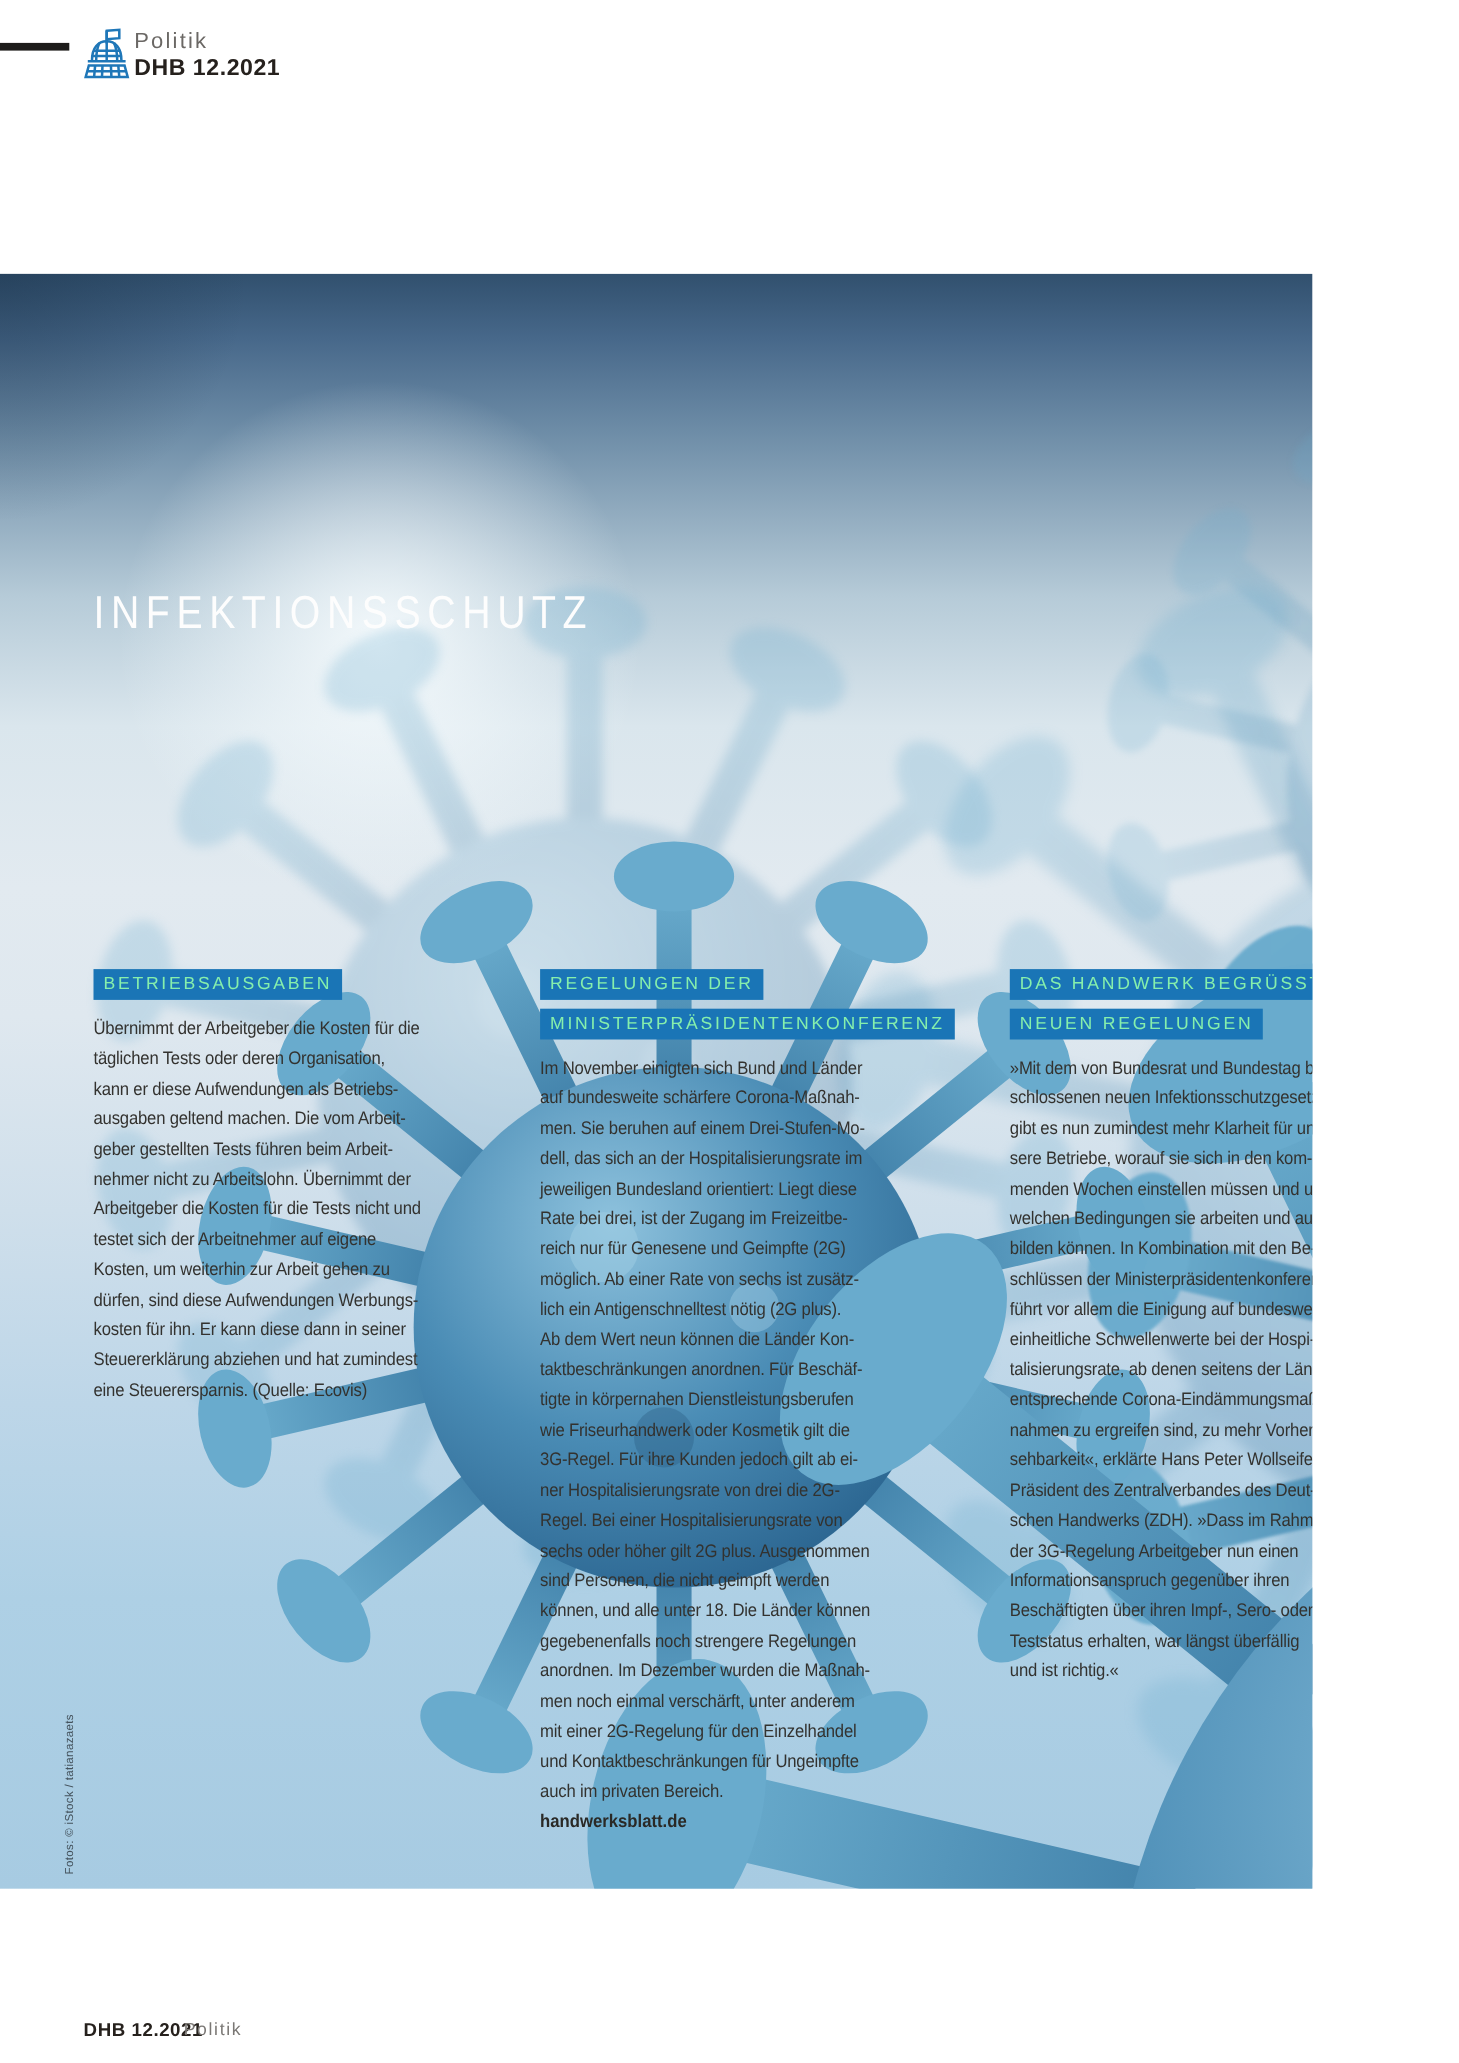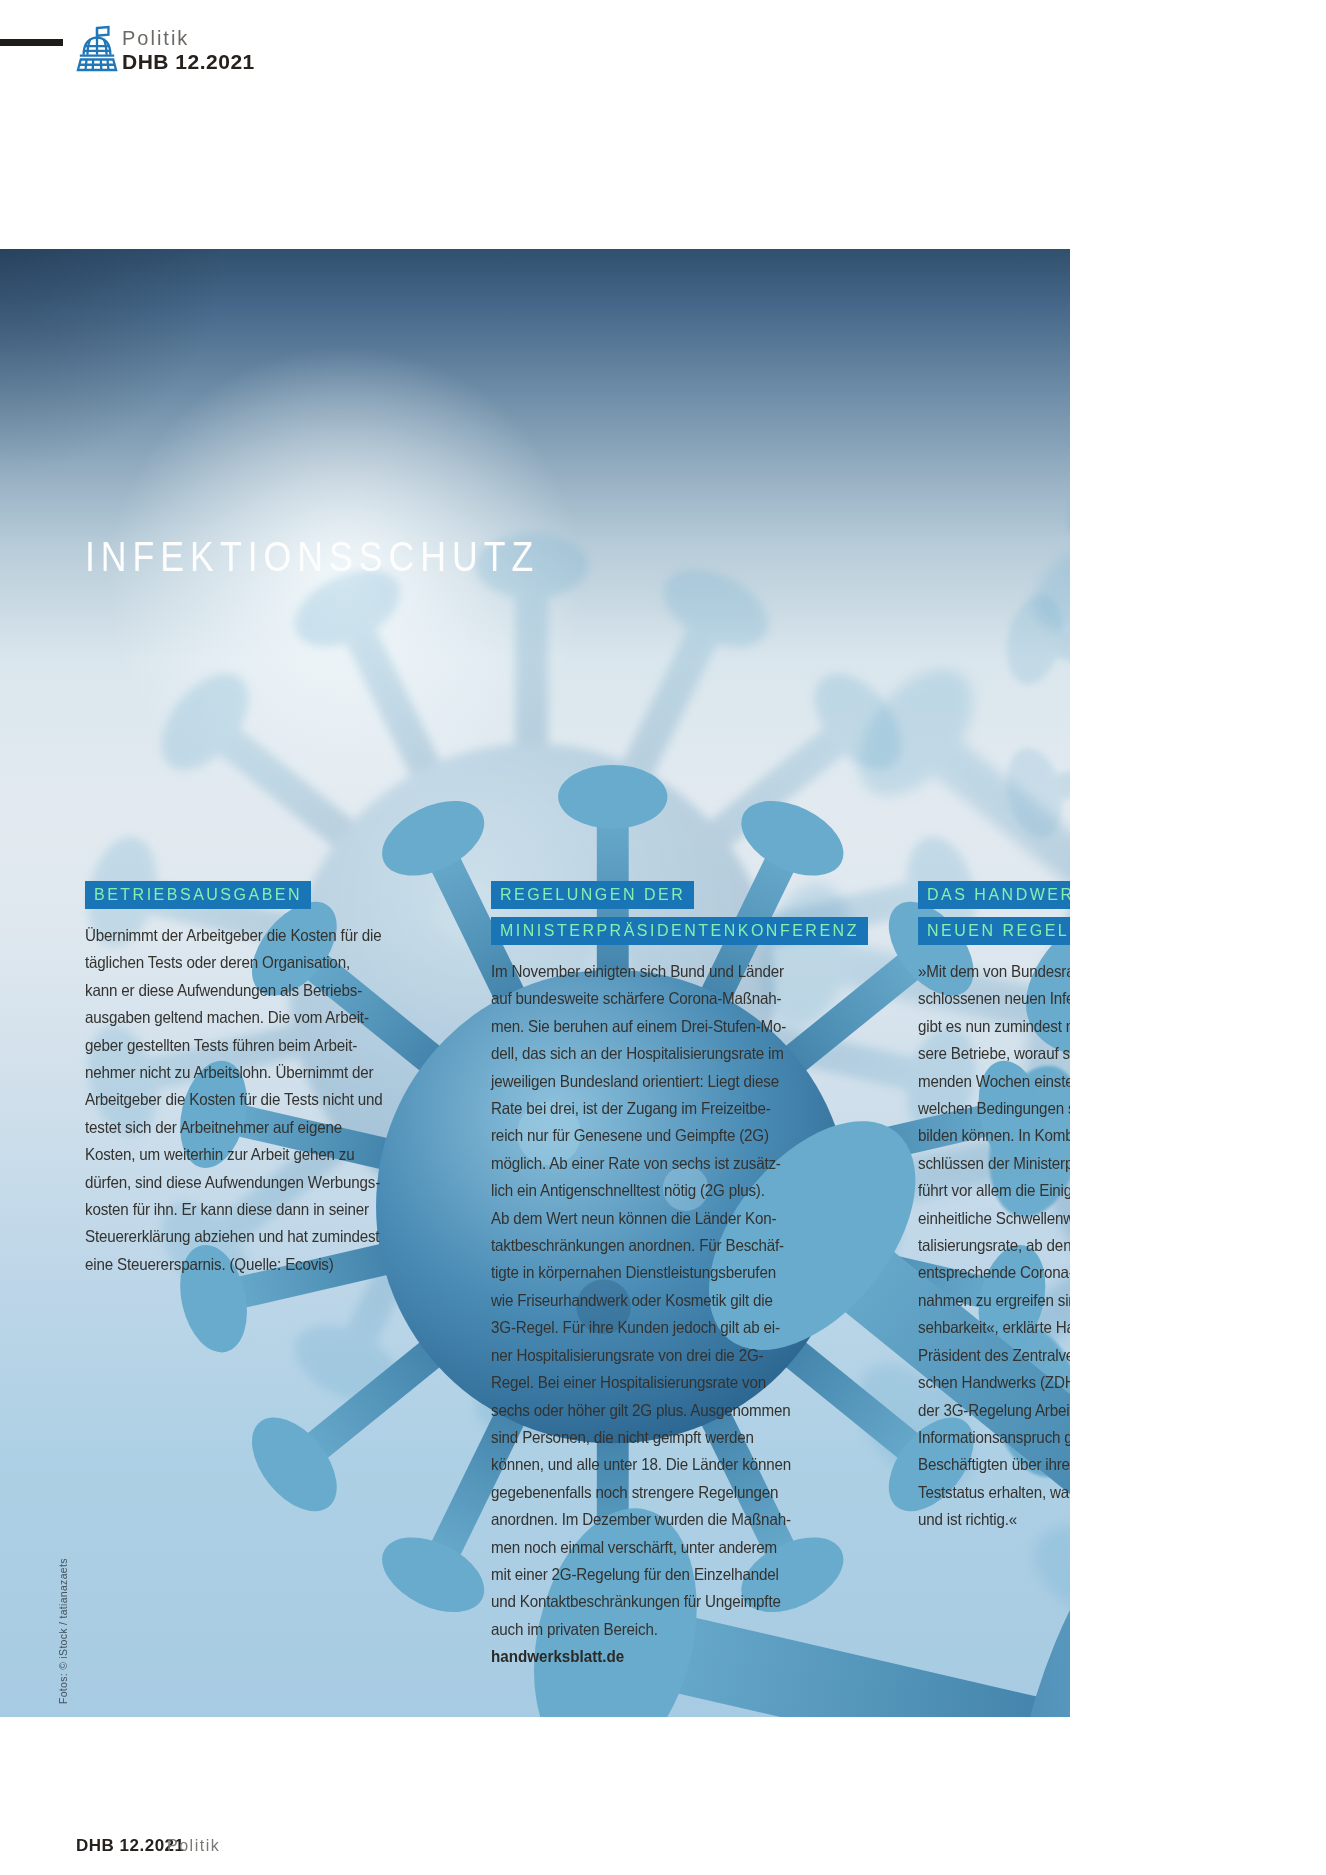--- a/index.html
+++ b/index.html
@@ -1,17 +1,17 @@
 <!DOCTYPE html>
 <html><head>
 <meta charset="utf-8">
 <style>
   html,body{margin:0;padding:0;background:#ffffff;}
   #page{
-    position:relative;width:1070px;height:1875px;background:#ffffff;
+    position:relative;width:1193px;height:1875px;background:#ffffff;
     font-family:"Liberation Sans",sans-serif;overflow:hidden;
   }
   
   .top-rule{position:absolute;left:0;top:39px;width:63px;height:7px;background:#1d1c1a;}
   .logo{position:absolute;left:76px;top:24px;width:42px;height:50px;}
   .kicker{position:absolute;left:122px;top:27px;font-size:20px;letter-spacing:2px;color:#6b6865;}
   .issue-top{position:absolute;left:122px;top:50px;font-size:21px;font-weight:bold;letter-spacing:.5px;color:#26211d;}
   
   .hero{
     position:absolute;left:0;top:249px;width:1284px;height:1468px;overflow:hidden;

